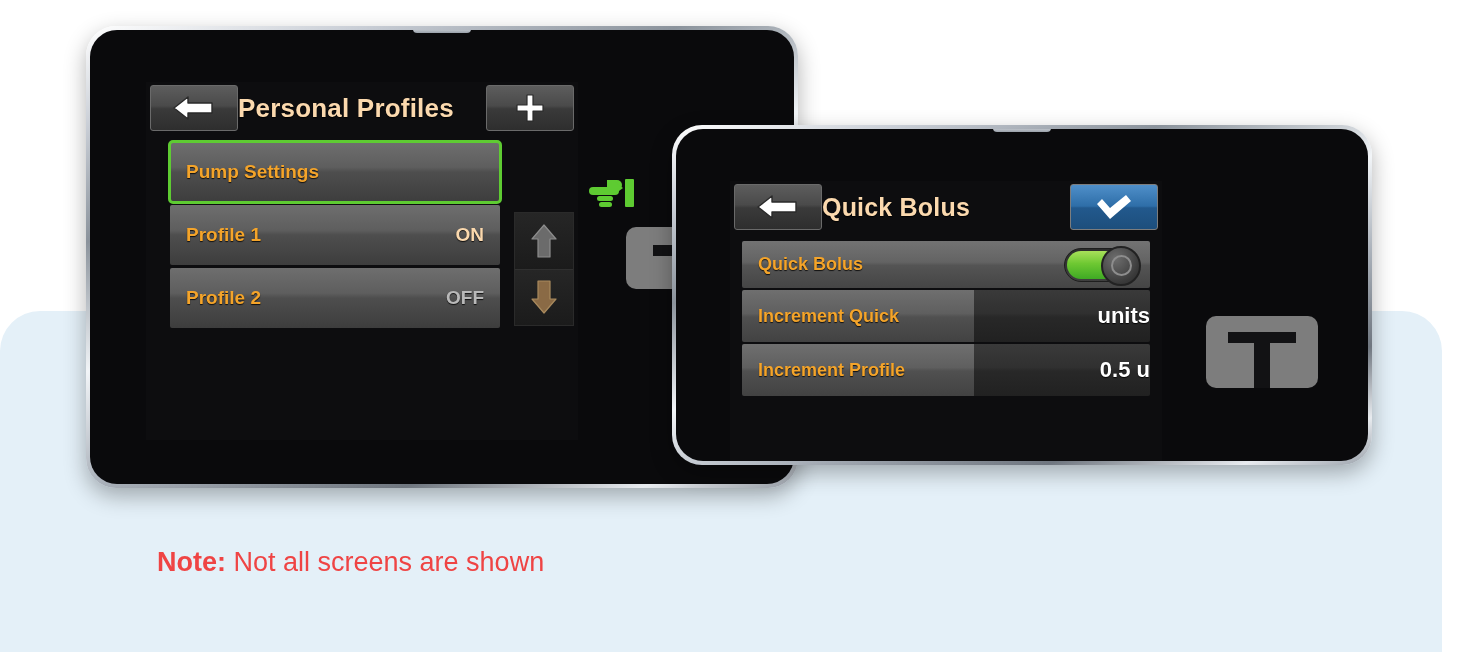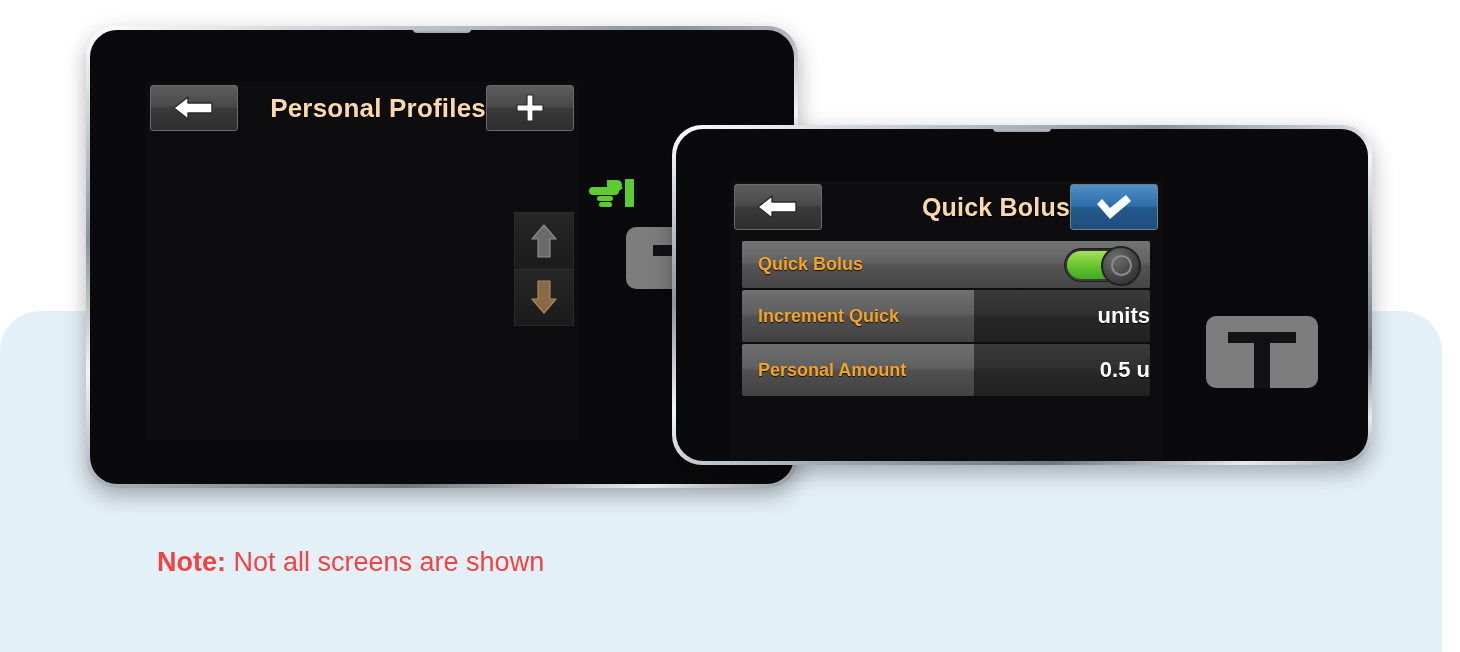--- a/index.html
+++ b/index.html
@@ -92,26 +92,25 @@
     flex: none;
   }
 
   .hdr-btn.accept {
     border: 1px solid #7d7d7d;
     background: linear-gradient(180deg, #4f8fc9 0%, #2e6ea8 48%, #22598d 52%, #1d4e7c 100%);
   }
 
   .scr-title {
     flex: 1;
-    text-align: right;
+    text-align: left;
     color: #fbd9ae;
     font-weight: bold;
     letter-spacing: 0.2px;
     text-shadow: 0 1px 1px #000;
-    margin-left: 6px;
   }
 
   
   .row {
     position: relative;
     display: flex;
     align-items: center;
     justify-content: space-between;
     background: linear-gradient(180deg, #6e6e6e 0%, #5e5e5e 42%, #4e4e4e 50%, #3d3d3d 100%);
     border-radius: 2px;
@@ -294,20 +293,34 @@
             </svg>
           </div>
           <div class="scr-title">Personal Profiles</div>
           <div class="hdr-btn">
             <svg width="32" height="32" viewBox="0 0 32 32">
               <path d="M13 3 H19 V13 H29 V19 H19 V29 H13 V19 H3 V13 H13 Z" fill="#ffffff" stroke="#2a2a2a" stroke-width="1.2" stroke-linejoin="round"></path>
             </svg>
           </div>
         </div>
 
+        <div class="list">
+          <div class="row selected">
+            <span class="row-label">Pump Settings</span>
+            <span class="row-value val-on"></span>
+          </div>
+          <div class="row">
+            <span class="row-label">Profile 1</span>
+            <span class="row-value val-on">ON</span>
+          </div>
+          <div class="row">
+            <span class="row-label">Profile 2</span>
+            <span class="row-value val-off">OFF</span>
+          </div>
+        </div>
 
         <div class="scroll-stack">
           <div class="scroll-btn">
             <svg width="28" height="36" viewBox="0 0 28 36">
               <path d="M14 2 L26 16 L20 16 L20 34 L8 34 L8 16 L2 16 Z" fill="#6b6b6b" stroke="#8d8d8d" stroke-width="1.2" stroke-linejoin="round"></path>
             </svg>
           </div>
           <div class="scroll-btn">
             <svg width="28" height="36" viewBox="0 0 28 36">
               <path d="M14 34 L26 20 L20 20 L20 2 L8 2 L8 20 L2 20 Z" fill="#8a6a45" stroke="#a98a5e" stroke-width="1.2" stroke-linejoin="round"></path>
@@ -368,21 +381,21 @@
             <div class="kv-key">
               <span class="row-label">Increment Quick</span>
             </div>
             <div class="kv-val">
               <span>units</span>
             </div>
           </div>
 
           <div class="kv-row">
             <div class="kv-key">
-              <span class="row-label">Personal Amount</span>
+              <span class="row-label">Increment Profile</span>
             </div>
             <div class="kv-val">
               <span>0.5 u</span>
             </div>
           </div>
 
         </div>
       </div>
     </div>
   </div>

